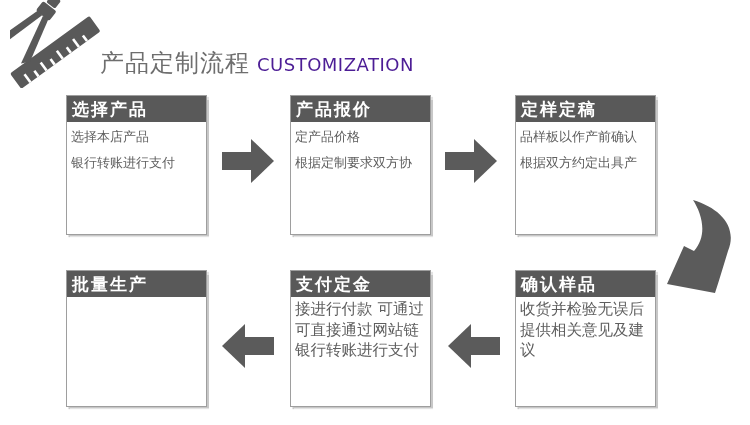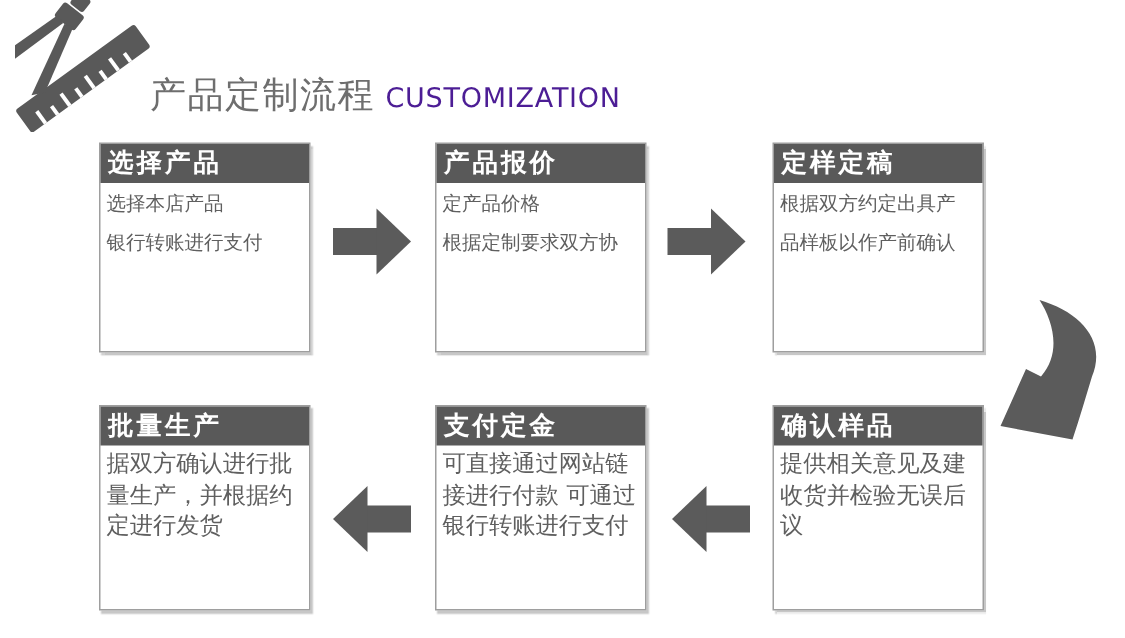--- a/index.html
+++ b/index.html
@@ -103,61 +103,56 @@
   </div>
 
   <div class="arr right" style="left:445px; top:139px;">
     <span class="shaft"></span>
     <span class="head"></span>
   </div>
 
   <div class="step row1 pos-c">
     <div class="step-header">定样定稿</div>
     <div class="step-body">
+        <div class="line">品样板以作产前确认</div>
         <div class="line">根据双方约定出具产</div>
-        <div class="line">品样板以作产前确认</div>
       </div>
   </div>
 
   <div class="curve-arrow">
     <svg width="92" height="106" viewBox="0 0 92 106">
       <path fill="#5b5b5b" d="M36,7 C63,15 81,34 71,58 C67,71 63,85 58,100 L10,91 L27,53 L37,58 C51,42 45,21 36,7 Z"></path>
     </svg>
   </div>
 
   <div class="step row2 pos-c">
     <div class="step-header">确认样品</div>
     <div class="step-body">
+        <div class="line">收货并检验无误后</div>
         <div class="line">提供相关意见及建</div>
-        <div class="line">收货并检验无误后</div>
         <div class="line">议</div>
       </div>
   </div>
 
   <div class="arr left" style="left:448px; top:324px;">
     <span class="shaft"></span>
     <span class="head"></span>
   </div>
 
   <div class="step row2 pos-b">
     <div class="step-header">支付定金</div>
     <div class="step-body">
+        <div class="line">接进行付款 可通过</div>
         <div class="line">可直接通过网站链</div>
-        <div class="line">接进行付款 可通过</div>
         <div class="line">银行转账进行支付</div>
       </div>
   </div>
 
   <div class="arr left" style="left:222px; top:324px;">
     <span class="shaft"></span>
     <span class="head"></span>
   </div>
 
   <div class="step row2 pos-a">
     <div class="step-header">批量生产</div>
-    <div class="step-body">
-        <div class="line">据双方确认进行批</div>
-        <div class="line">量生产，并根据约</div>
-        <div class="line">定进行发货</div>
-      </div>
   </div>
 
 </div>
 
 </body></html>

